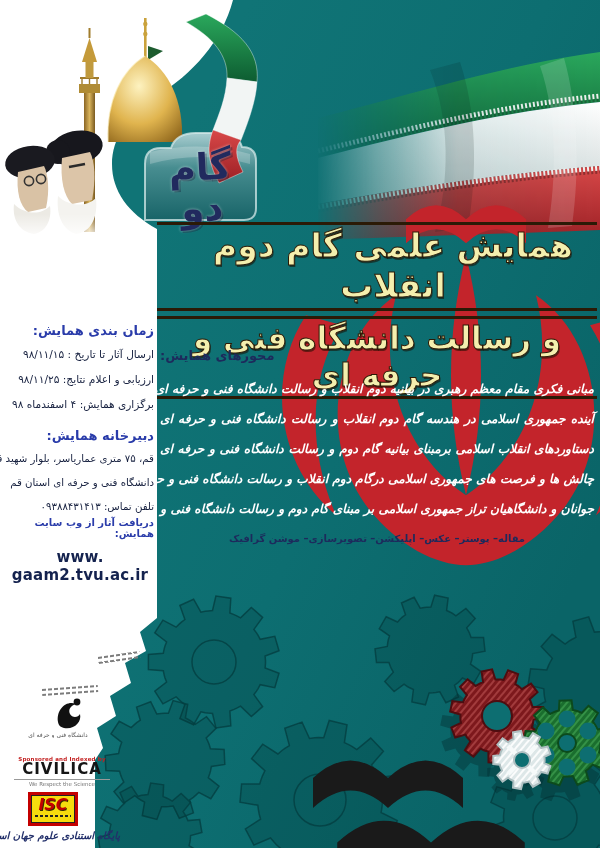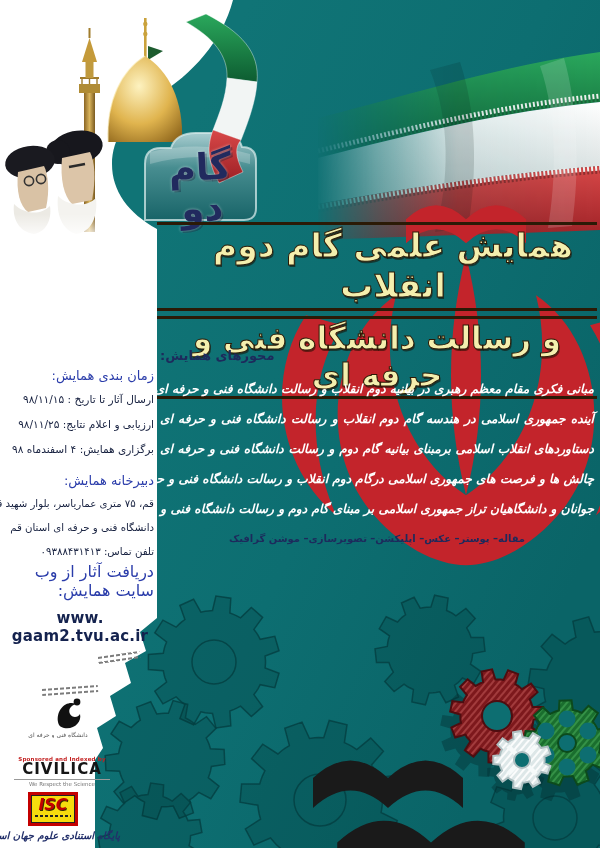--- a/index.html
+++ b/index.html
@@ -29,22 +29,22 @@
   .topic-line{color:#ffffff;font-size:12.2px;font-weight:bold;line-height:30px;white-space:nowrap;
     text-align:justify;text-align-last:justify;font-style:italic;}
   .formats{left:160px;top:533px;width:434px;text-align:center;direction:rtl;
     color:#1d2a5c;font-size:10px;font-weight:bold;letter-spacing:.3px;}
 
   
   .sidebar-sec{left:4px;width:148px;direction:rtl;text-align:right;padding-left:2px;}
   .sec-schedule{top:323px;}
   .sec-secretariat{top:428px;}
   .sec-website{top:517px;}
-  .sb-heading{color:#2a3caa;font-size:13px;font-weight:normal;margin-bottom:4px;margin-top:45px;}
-  .sec-website .sb-heading{font-size:16px;}
+  .sb-heading{color:#2a3caa;font-size:13px;font-weight:bold;margin-bottom:4px;}
+  .sec-website .sb-heading{font-size:10px;}
   .sb-item{color:#16203f;font-size:10.6px;font-weight:normal;line-height:25px;white-space:nowrap;}
   .sec-secretariat .sb-item{font-size:10.2px;line-height:24px;}
   .sb-url{direction:ltr;text-align:center;color:#14224e;font-size:15px;font-weight:bold;
     letter-spacing:.2px;margin-top:9px;}
   .gov1-cap{left:98px;top:651px;width:42px;transform:rotate(-8deg);}
   .gov2-cap{left:42px;top:684px;width:56px;transform:rotate(-4deg);}
   .sq{height:2px;background:repeating-linear-gradient(90deg,#7d7d7d 0 4px,transparent 4px 6px);margin:3px 0;}
   .tvu-cap{left:26px;top:731px;width:64px;text-align:center;font-size:6px;color:#555;direction:rtl;white-space:nowrap;overflow:hidden;}
   .civilica{left:14px;top:756px;width:96px;text-align:center;}
   .civ-top{font-size:5.5px;color:#c32020;font-weight:bold;letter-spacing:.2px;}

